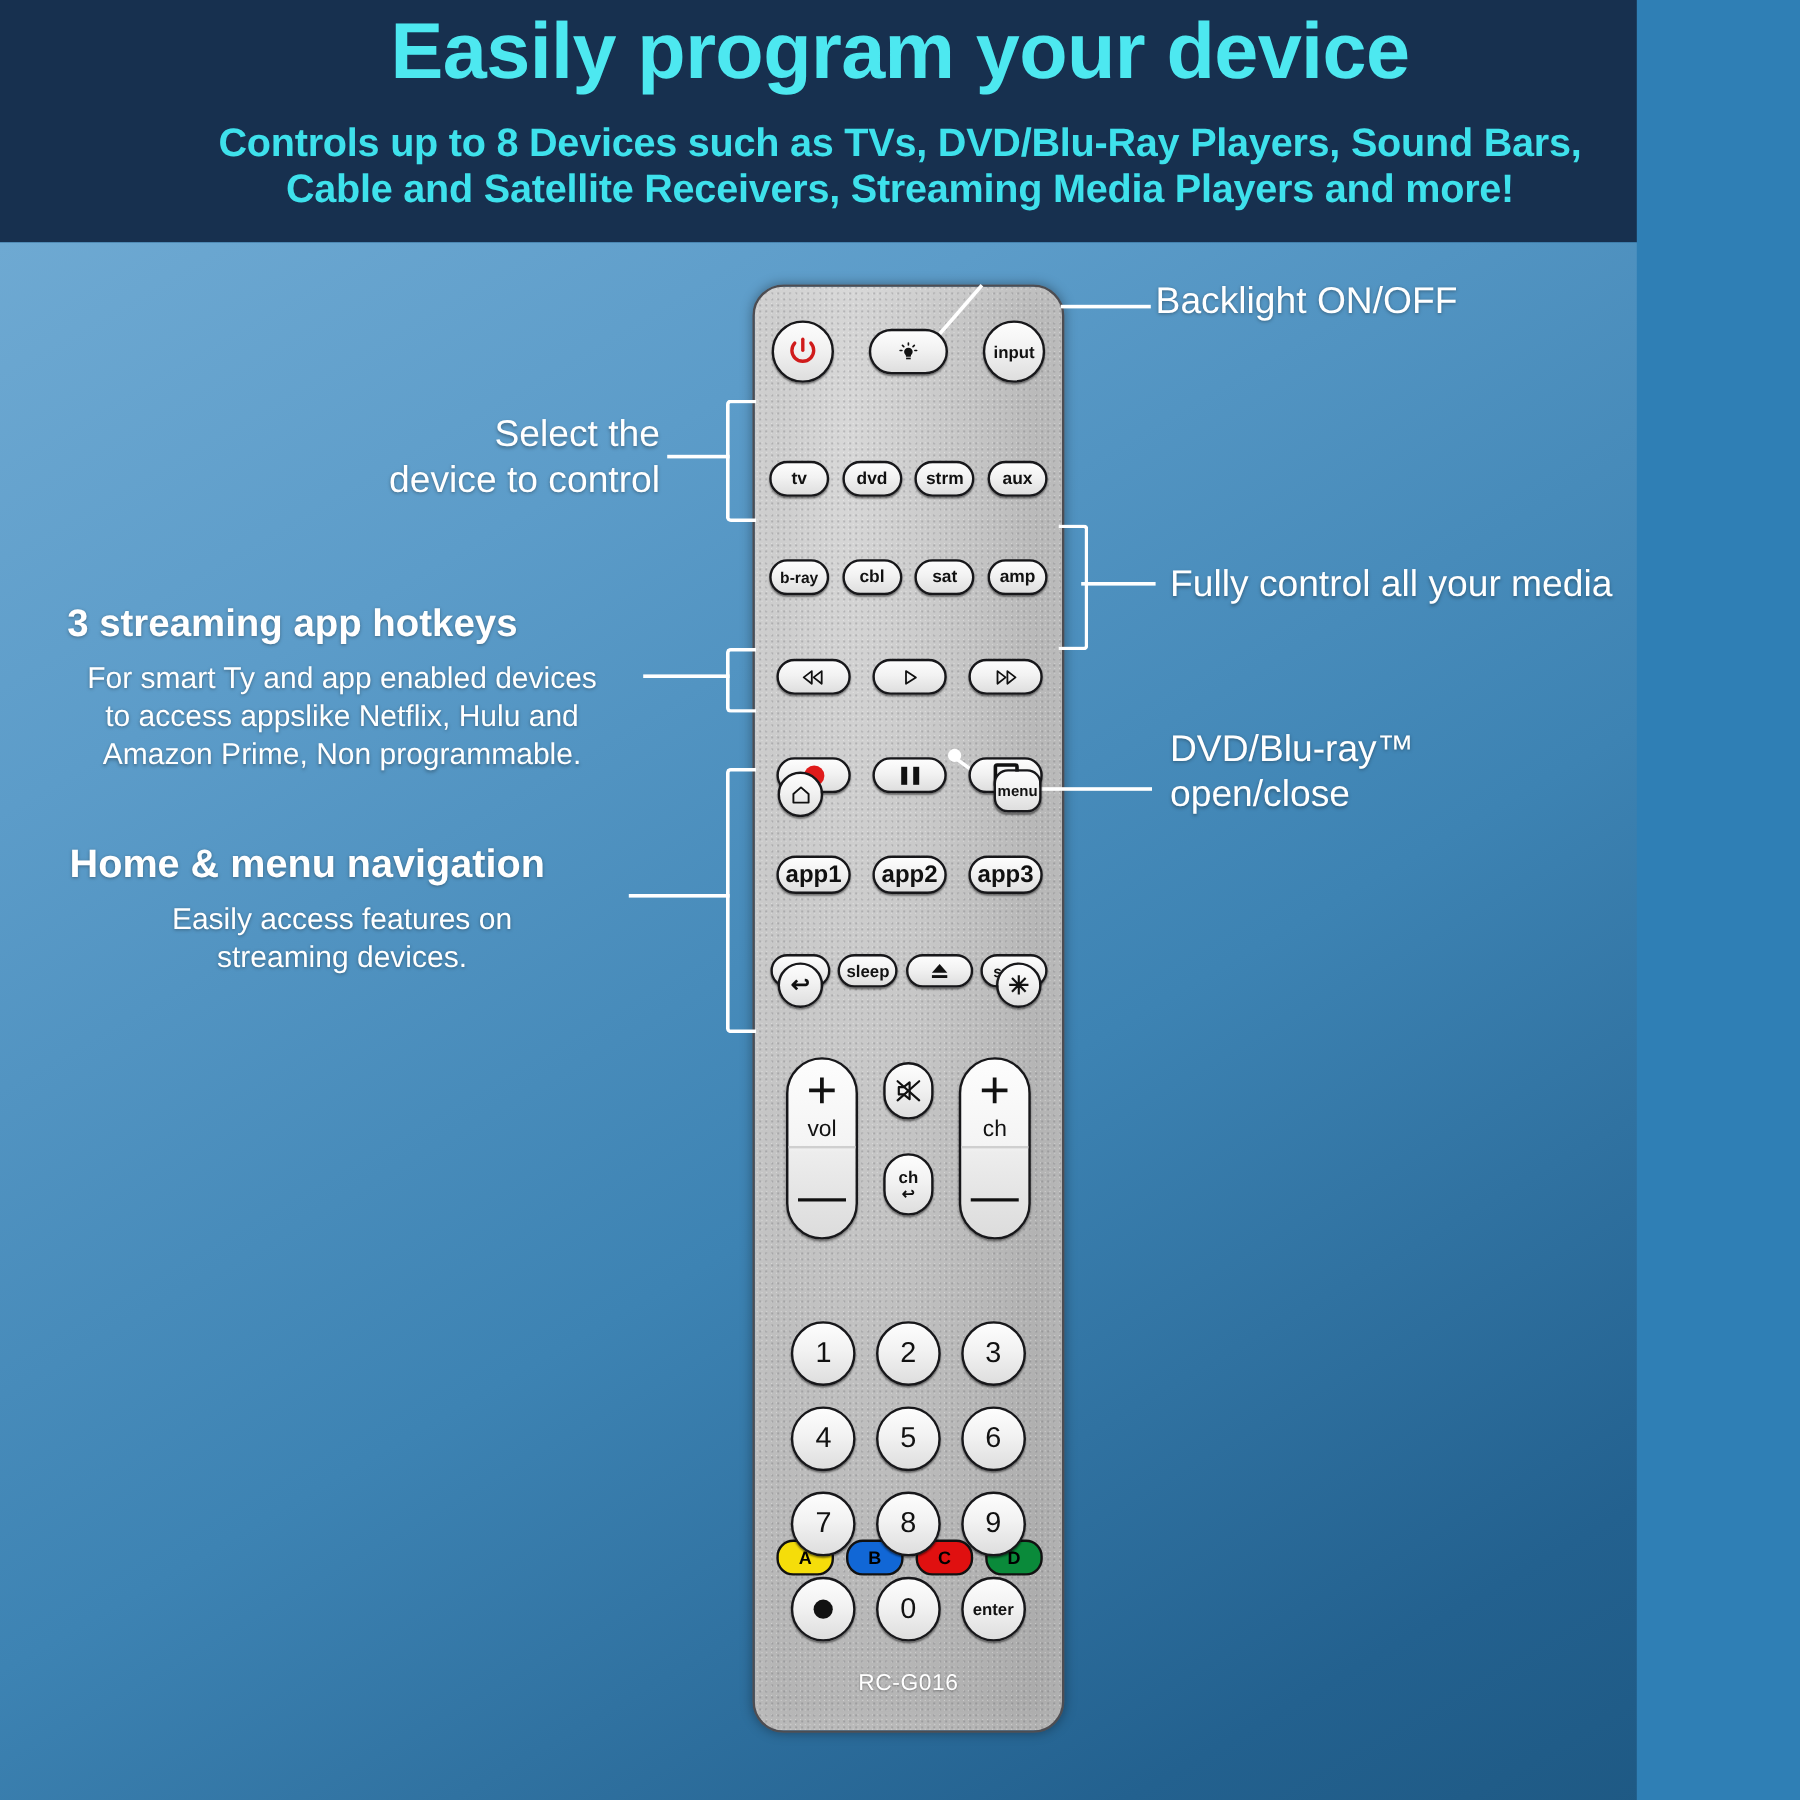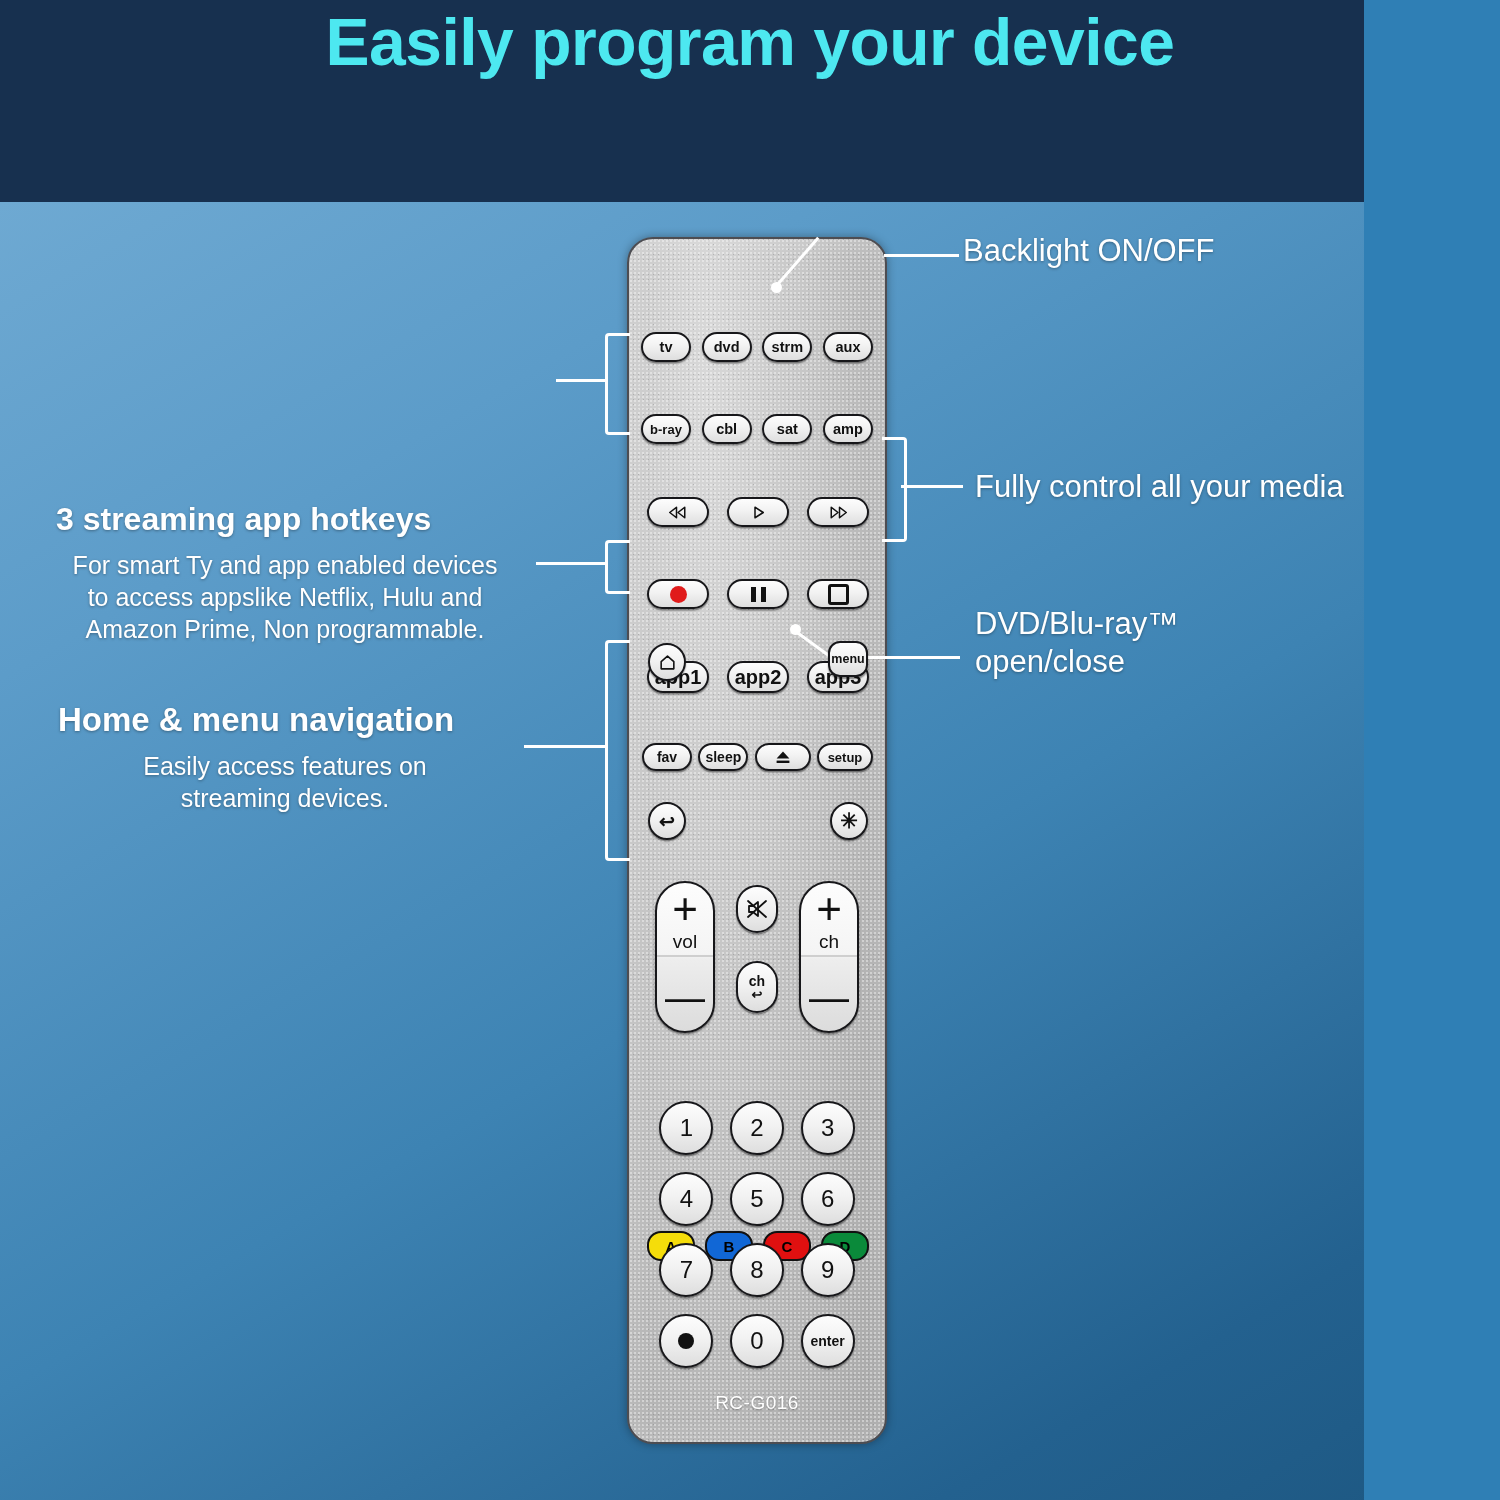--- a/index.html
+++ b/index.html
@@ -170,26 +170,52 @@
   .dotend{position:absolute;width:11px;height:11px;border-radius:50%;background:#fff;}
   .diag{position:absolute;height:3px;background:#fff;transform-origin:left center;}
 </style>
 </head>
 <body>
 
 <div id="stage">
 
   <div id="header">
     <h1>Easily program your device</h1>
+    <div class="sub">
+      <div>Controls up to 8 Devices such as TVs, DVD/Blu-Ray Players, Sound Bars,</div>
+      <div>Cable and Satellite Receivers, Streaming Media Players and more!</div>
+    </div>
   </div>
 
   <div id="bg"></div>
 
   <div id="remote">
 
+    <div class="row" style="left:14px;top:28px;width:228px;justify-content:space-between;">
+      <div class="key round k-power">
+        <svg viewBox="0 0 24 24">
+          <path d="M12 2.5 V11" stroke="#d01b1b" stroke-width="2.6" fill="none" stroke-linecap="round"></path>
+          <path d="M5.8 5.4 A8.4 8.4 0 1 0 18.2 5.4" stroke="#d01b1b" stroke-width="2.6" fill="none" stroke-linecap="round"></path>
+        </svg>
+      </div>
+      <div class="key pill k-backlight">
+        <svg viewBox="0 0 24 24">
+          <path d="M12 8.5c2.2 0 3.9 1.6 3.9 3.6 0 1.5-.9 2.3-1.4 3-.3.5-.3 1.1-.3 1.6h-4.4c0-.5 0-1.1-.3-1.6-.5-.7-1.4-1.5-1.4-3 0-2 1.7-3.6 3.9-3.6z" fill="#111"></path>
+          <rect x="9.9" y="17.5" width="4.2" height="1.5" fill="#111"></rect>
+          <g stroke="#111" stroke-width="1.5" stroke-linecap="round">
+            <path d="M12 4.2V6"></path>
+              <path d="M6.6 6.3 7.8 7.5"></path>
+              <path d="M17.4 6.3 16.2 7.5"></path>
+            <path d="M4.5 11h1.6"></path>
+              <path d="M19.5 11h-1.6"></path>
+          </g>
+        </svg>
+      </div>
+      <div class="key round k-input">input</div>
+    </div>
 
     <div class="row" style="left:12px;top:93px;width:232px;justify-content:space-between;">
       <div class="key pill k-dev">tv</div>
       <div class="key pill k-dev">dvd</div>
       <div class="key pill k-dev">strm</div>
       <div class="key pill k-dev">aux</div>
     </div>
     <div class="row" style="left:12px;top:145px;width:232px;justify-content:space-between;">
       <div class="key pill k-dev small">b-ray</div>
       <div class="key pill k-dev">cbl</div>
@@ -335,20 +361,24 @@
   <div class="diag" style="left:793px;top:628px;width:48px;transform:rotate(36deg);"></div>
   <div class="lead h" style="left:830px;top:656px;width:130px;"></div>
 
   <div class="bracket left" style="left:605px;top:640px;width:22px;height:215px;"></div>
   <div class="lead h" style="left:524px;top:745px;width:84px;"></div>
 
   <div class="callout" style="left:963px;top:232px;">
     <div class="t1">Backlight ON/OFF</div>
   </div>
 
+  <div class="callout" style="left:120px;top:343px;width:430px;text-align:right;">
+    <div class="t1">Select the</div>
+    <div class="t1">device to control</div>
+  </div>
 
   <div class="callout" style="left:975px;top:468px;">
     <div class="t1">Fully control all your media</div>
   </div>
 
   <div class="callout" style="left:40px;top:500px;width:490px;text-align:center;">
     <div class="t1 bold" style="text-align:left;padding-left:16px;">3 streaming app hotkeys</div>
     <div class="t2" style="margin-top:10px;">For smart Ty and app enabled devices</div>
     <div class="t2">to access appslike Netflix, Hulu and</div>
     <div class="t2">Amazon Prime, Non programmable.</div>

